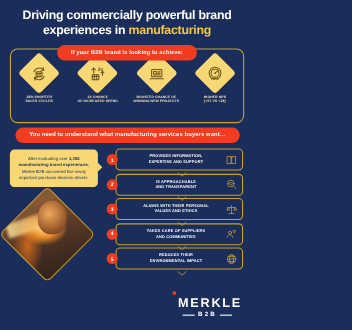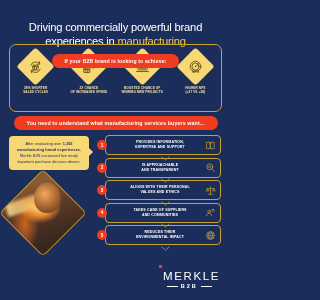--- a/index.html
+++ b/index.html
@@ -13,24 +13,24 @@
     background: #1b2d5b;
     font-family: "Liberation Sans", sans-serif;
     position: relative;
   }
 
   
   .headline {
     text-align: center;
     color: #ffffff;
     font-size: 11.2px;
-    font-weight: normal;
+    font-weight: bold;
     line-height: 1.22;
     letter-spacing: -0.2px;
-    padding: 21px 11px 0 11px;
+    padding: 8px 11px 0 11px;
     box-sizing: border-box;
   }
   .headline .accent {
     color: #f5c842;
   }
 
   
   .pill-wrap {
     display: flex;
     justify-content: center;
@@ -310,21 +310,21 @@
   .logo-dot {
     width: 3px;
     height: 3px;
     background: #f03c20;
     margin-right: 1.5px;
     margin-top: 4px;
   }
   .logo-text {
     color: #ffffff;
     font-size: 11.5px;
-    font-weight: normal;
+    font-weight: bold;
     letter-spacing: 1.6px;
     margin-top: 24px;
   }
   .logo-sub {
     display: flex;
     align-items: center;
     justify-content: center;
     margin-top: 1px;
     gap: 3px;
   }

